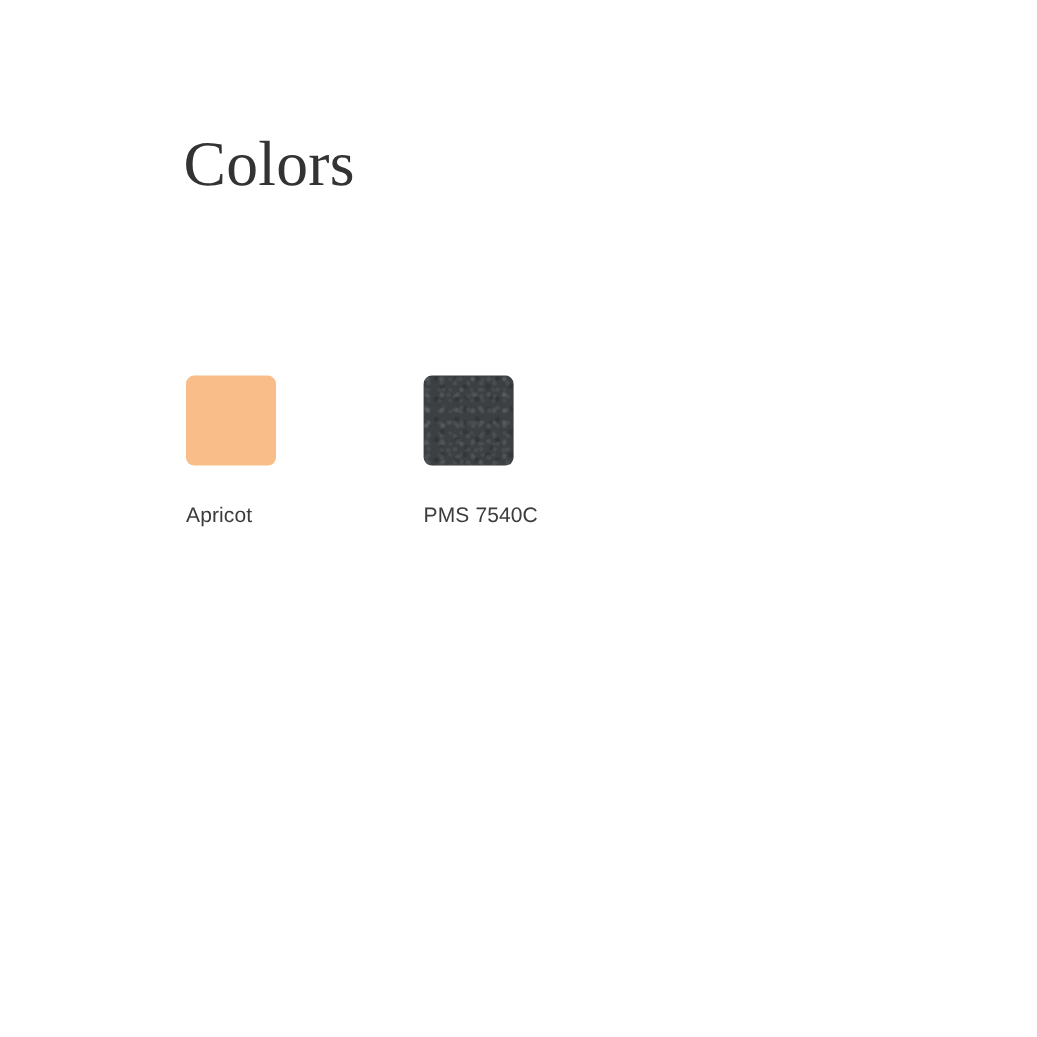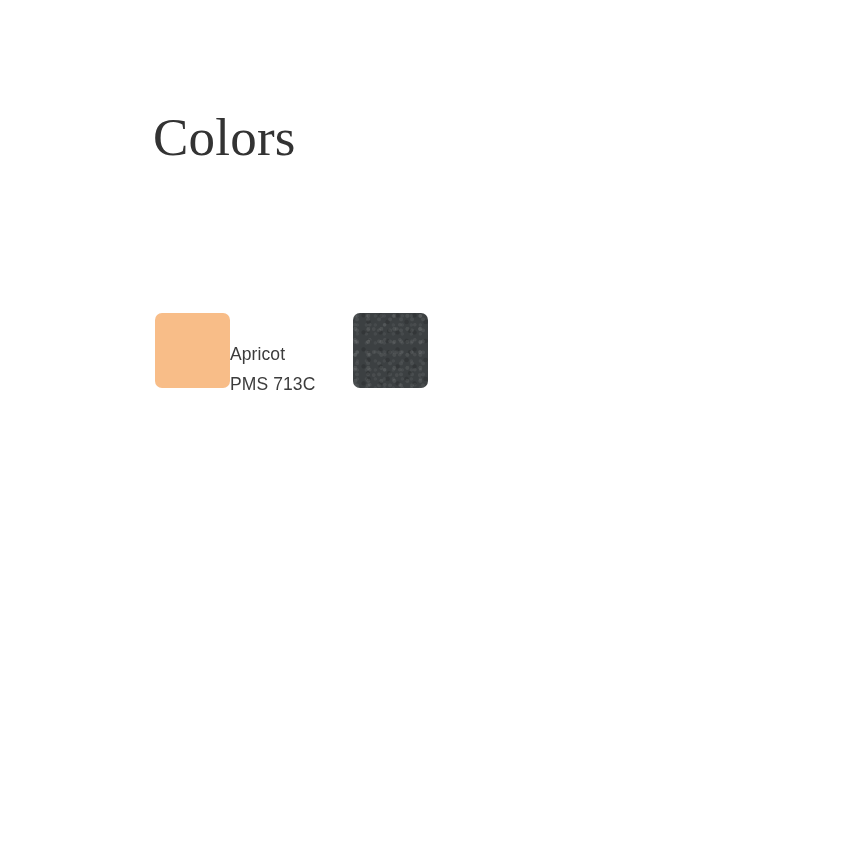--- a/index.html
+++ b/index.html
@@ -48,21 +48,21 @@
     width: 600px;
     display: flex;
     flex-direction: row;
     align-items: flex-start;
   }
 
   .swatch-item {
     width: 198px;
     flex: 0 0 198px;
     display: flex;
-    flex-direction: row;
+    flex-direction: column;
     align-items: flex-start;
   }
 
   .swatch-chip {
     width: 75px;
     height: 75px;
     border-radius: 7px;
     position: relative;
     overflow: hidden;
     flex: 0 0 auto;
@@ -127,27 +127,27 @@
   <h1 class="page-title">Colors</h1>
 
   <div class="swatch-grid">
 
     <div class="swatch-item">
       <div class="swatch-chip tex-flat" id="chip-0" style="background-color: rgb(248, 189, 136);">
         <span class="texture"></span>
       </div>
       <div class="swatch-caption">
         <span class="swatch-name">Apricot</span>
-        <span class="swatch-code">PMS 713C</span>
       </div>
     </div>
 
     <div class="swatch-item">
       <div class="swatch-chip tex-heather" id="chip-1" style="background-color: rgb(60, 64, 66);">
         <span class="texture"></span>
       </div>
       <div class="swatch-caption">
+        <span class="swatch-code">PMS 7540C</span>
       </div>
     </div>
 
 
   </div>
 </div>
 
 </body></html>

